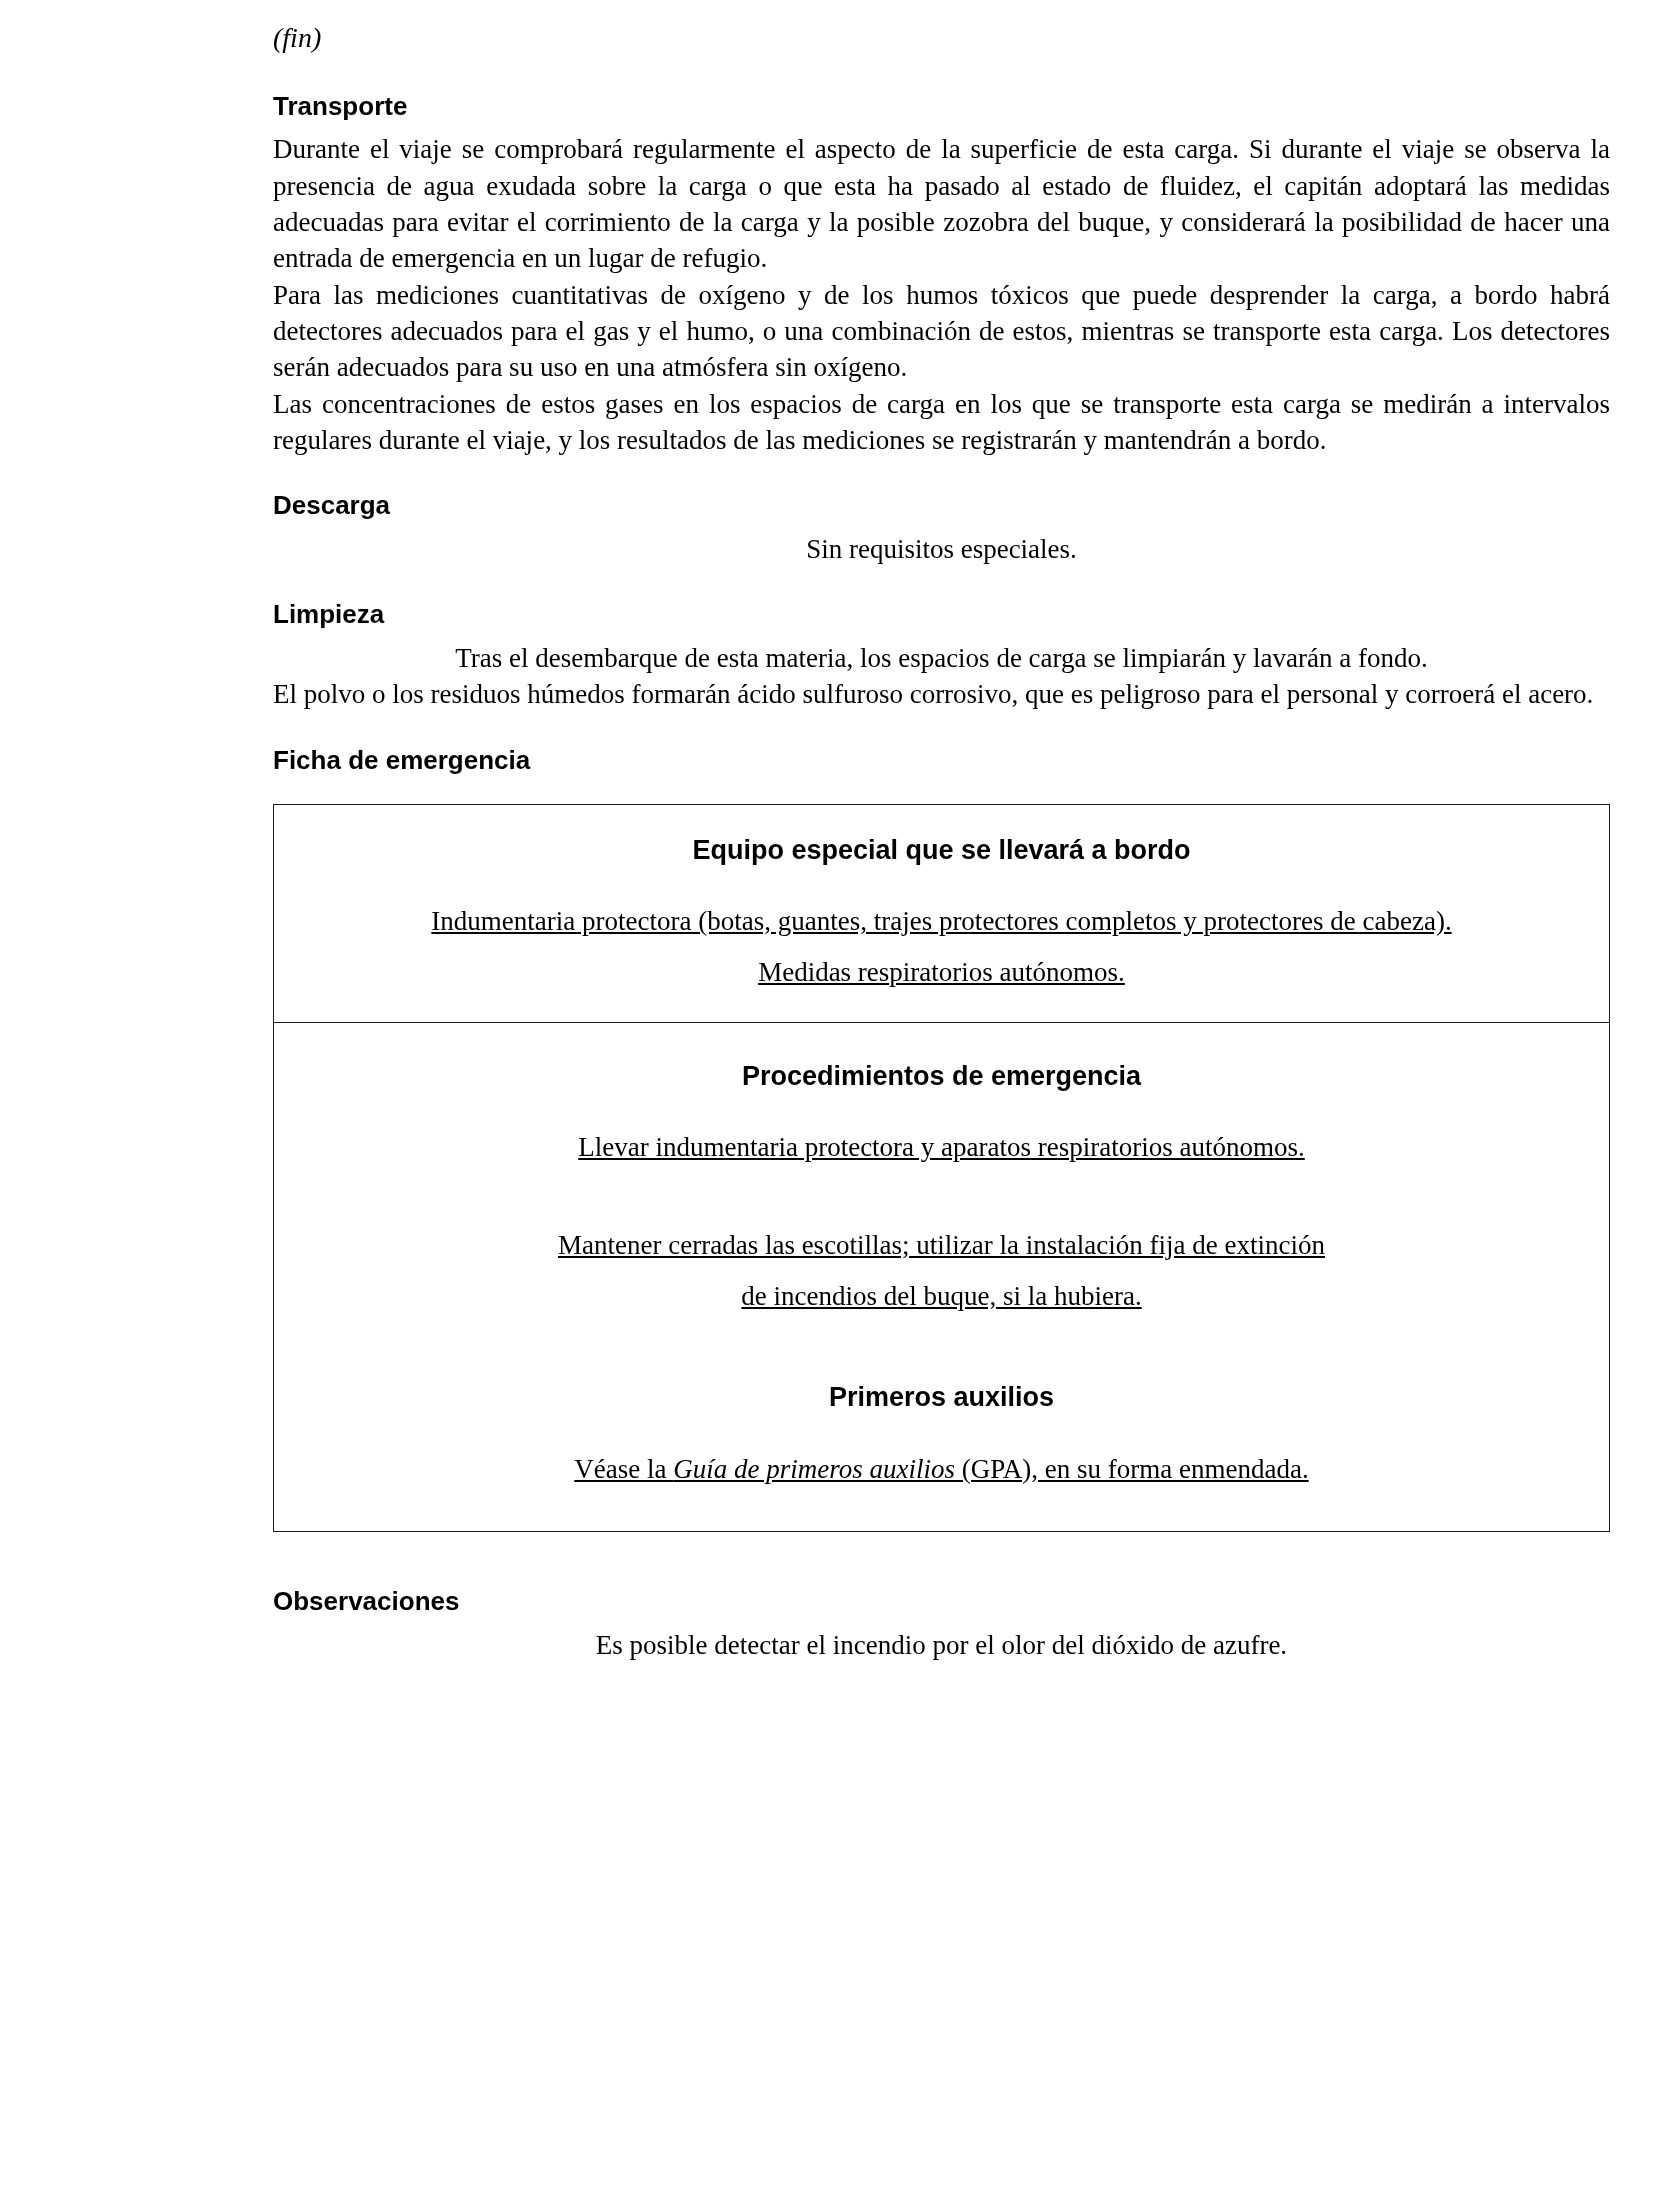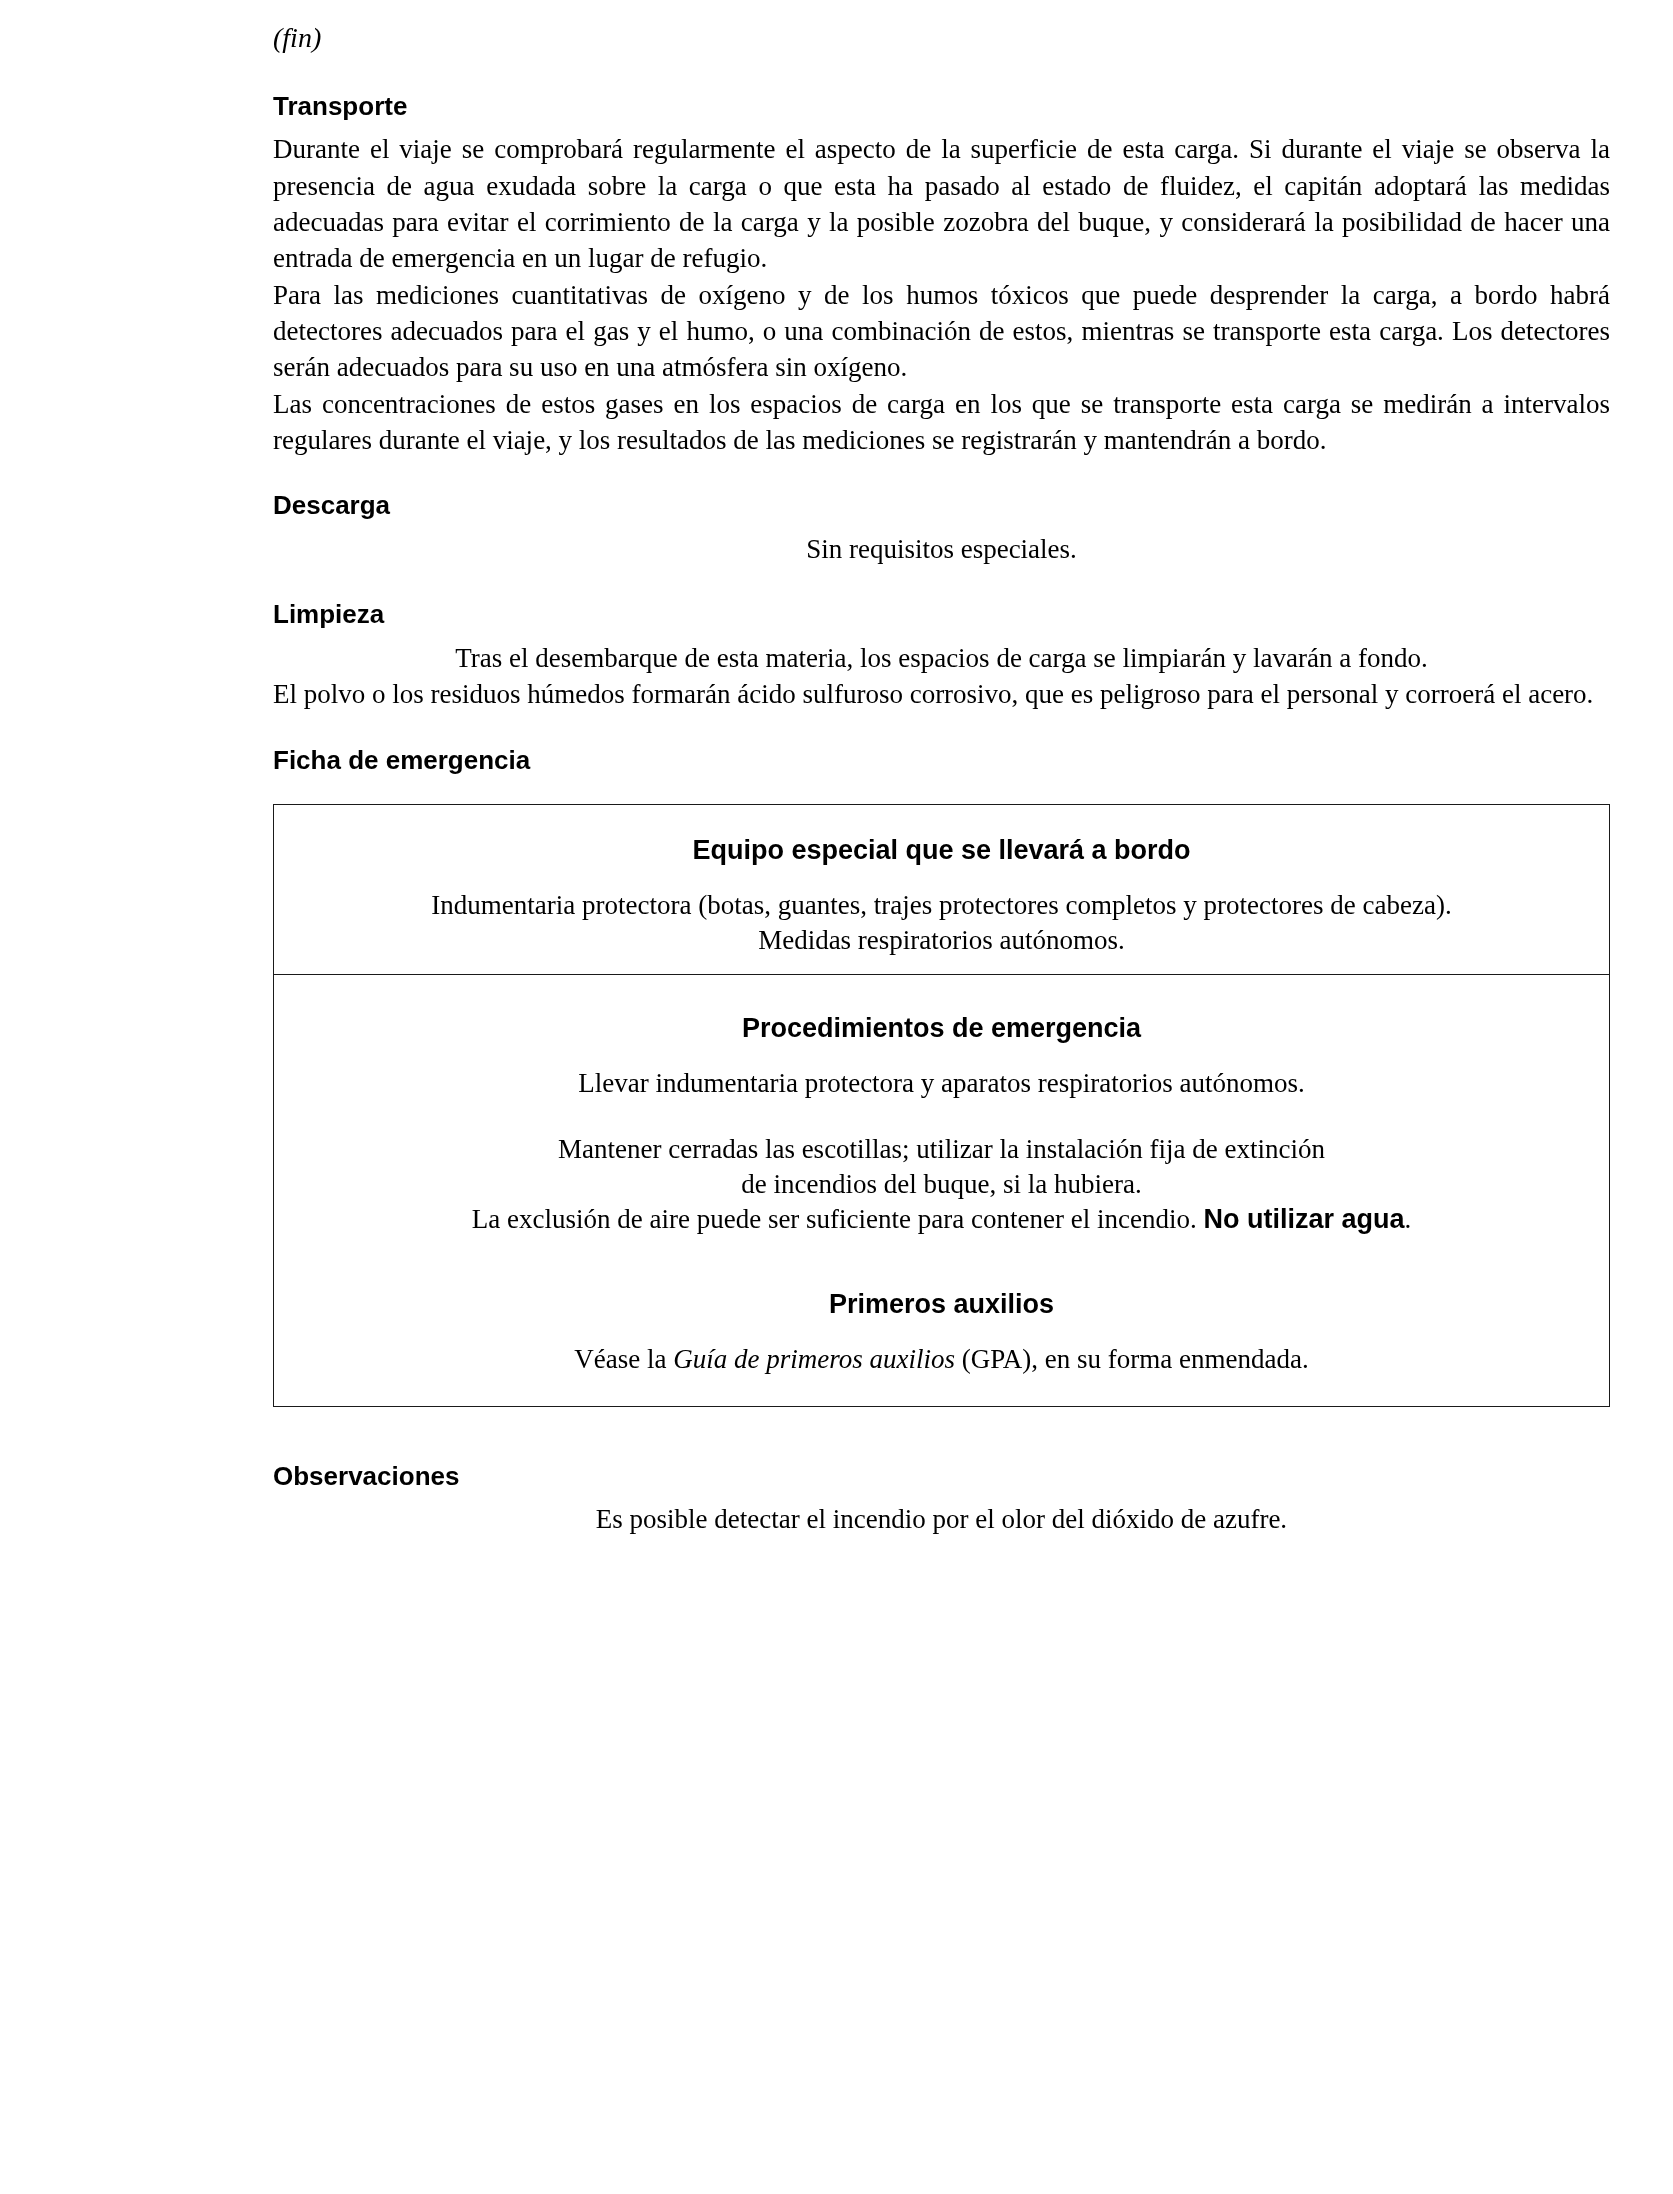--- a/index.html
+++ b/index.html
@@ -98,21 +98,22 @@
     font-weight: bold;
     font-size: 27px;
     line-height: 1.25;
     text-align: center;
     margin: 16px;
   }
   .ft-line {
     font-size: 27px;
     line-height: 1.29;
     text-align: center;
-    margin: 0;
+    margin: 16px;
+    text-decoration: underline;
   }
   .ft-gap-sm { height: 4.7px; }
   .ft-gap-md { height: 27px; }
   .ft-gap-lg { height: 35px; }
   .ft-strong {
     font-family: "Liberation Sans", "DejaVu Sans", sans-serif;
     font-weight: bold;
   }
   .ft-em { font-style: italic; }
 
@@ -161,21 +162,20 @@
 
         <div class="ft-heading">Procedimientos de emergencia</div>
         <div class="ft-gap-sm"></div>
         <div class="ft-line">Llevar indumentaria protectora y aparatos respiratorios autónomos.</div>
 
         <div class="ft-gap-md"></div>
 
         <div class="ft-gap-sm"></div>
         <div class="ft-line">Mantener cerradas las escotillas; utilizar la instalación fija de extinción</div>
         <div class="ft-line">de incendios del buque, si la hubiera.</div>
-        <div class="ft-line"><span>La exclusión de aire puede ser suficiente para contener el incendio. </span><span class="ft-strong">No utilizar agua</span><span>.</span></div>
 
         <div class="ft-gap-lg"></div>
 
         <div class="ft-heading">Primeros auxilios</div>
         <div class="ft-gap-sm"></div>
         <div class="ft-line"><span>Véase la </span><span class="ft-em">Guía de primeros auxilios</span><span> (GPA), en su forma enmendada.</span></div>
       </div>
     </div>
 
     <div class="observations-block">

